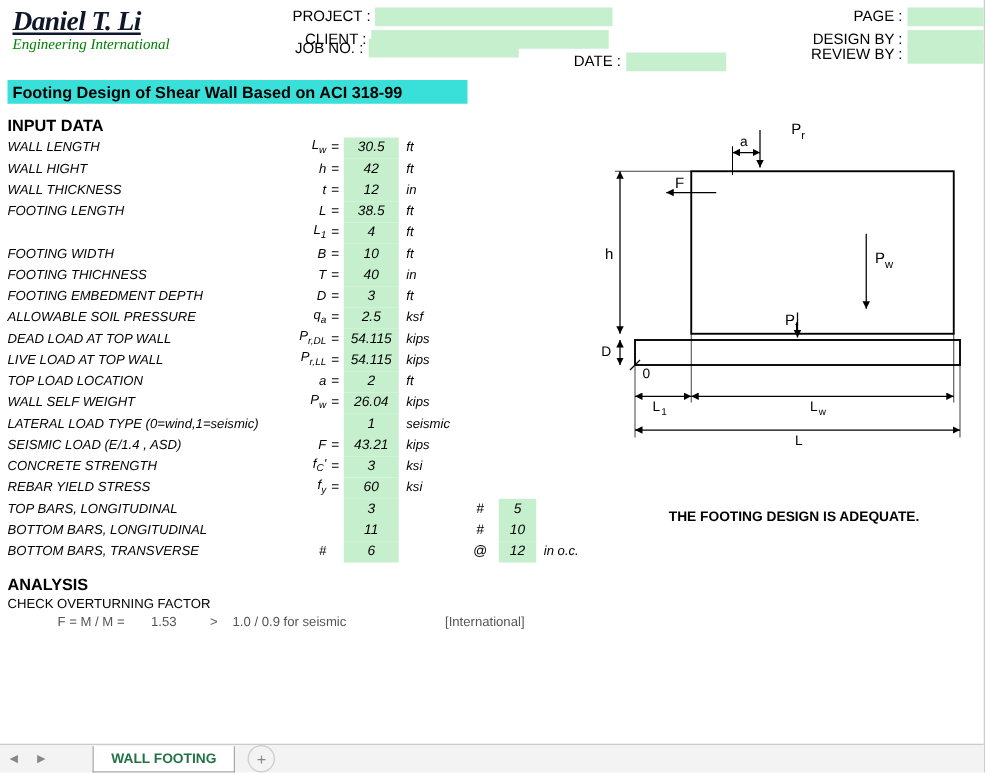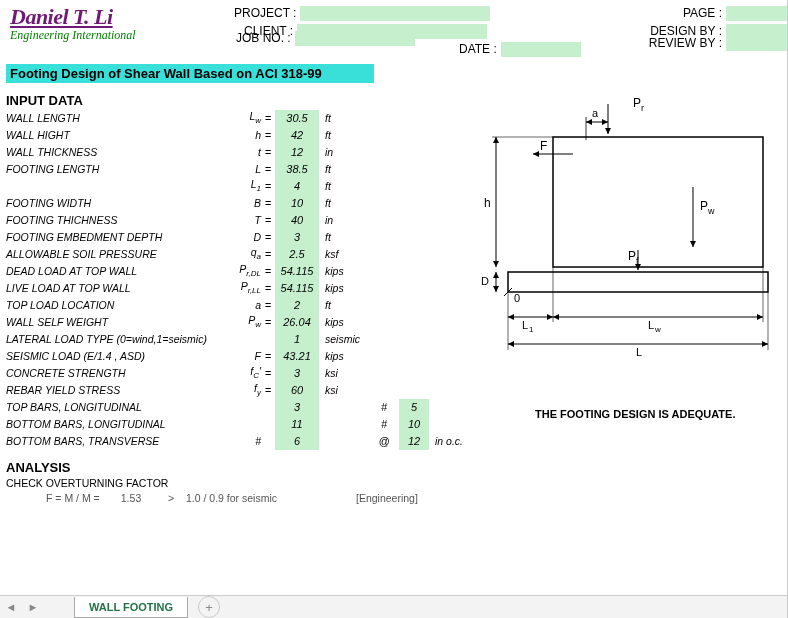--- a/index.html
+++ b/index.html
@@ -26,21 +26,21 @@
   }
   .logo {
     position: absolute;
     top: 0; left: 4px;
   }
   .logo-name {
     font-family: 'Times New Roman', serif;
     font-style: italic;
     font-weight: bold;
     font-size: 22px;
-    color: #701a75;
+    color: #0f172a;
     text-decoration: underline;
     letter-spacing: -0.5px;
   }
   .logo-sub {
     font-family: 'Times New Roman', serif;
     font-style: italic;
     font-size: 12px;
     color: #008000;
     margin-top: -2px;
   }
@@ -365,21 +365,21 @@
 
   <div class="analysis-title">ANALYSIS</div>
   <div class="analysis-row">
       <div style="width:300px;">CHECK OVERTURNING FACTOR</div>
     </div>
   <div class="analysis-row" style="color:#555;">
     <div style="width:100px;padding-left:40px;">F = M / M =</div>
     <div style="width:50px;text-align:center;">1.53</div>
     <div style="width:30px;text-align:center;">&gt;</div>
     <div style="width:140px;">1.0 / 0.9   for seismic</div>
-    <div style="width:100px;padding-left:30px;">[Engineering]</div>
+    <div style="width:100px;padding-left:30px;">[International]</div>
   </div>
 
   
   <div class="diagram">
     <svg width="300" height="270" viewBox="0 0 300 270">
       <defs>
         <marker id="ar" markerWidth="8" markerHeight="8" refX="6" refY="3" orient="auto">
           <path d="M0,0 L6,3 L0,6 Z" fill="#000"></path>
         </marker>
         <marker id="ar2" markerWidth="8" markerHeight="8" refX="0" refY="3" orient="auto">

